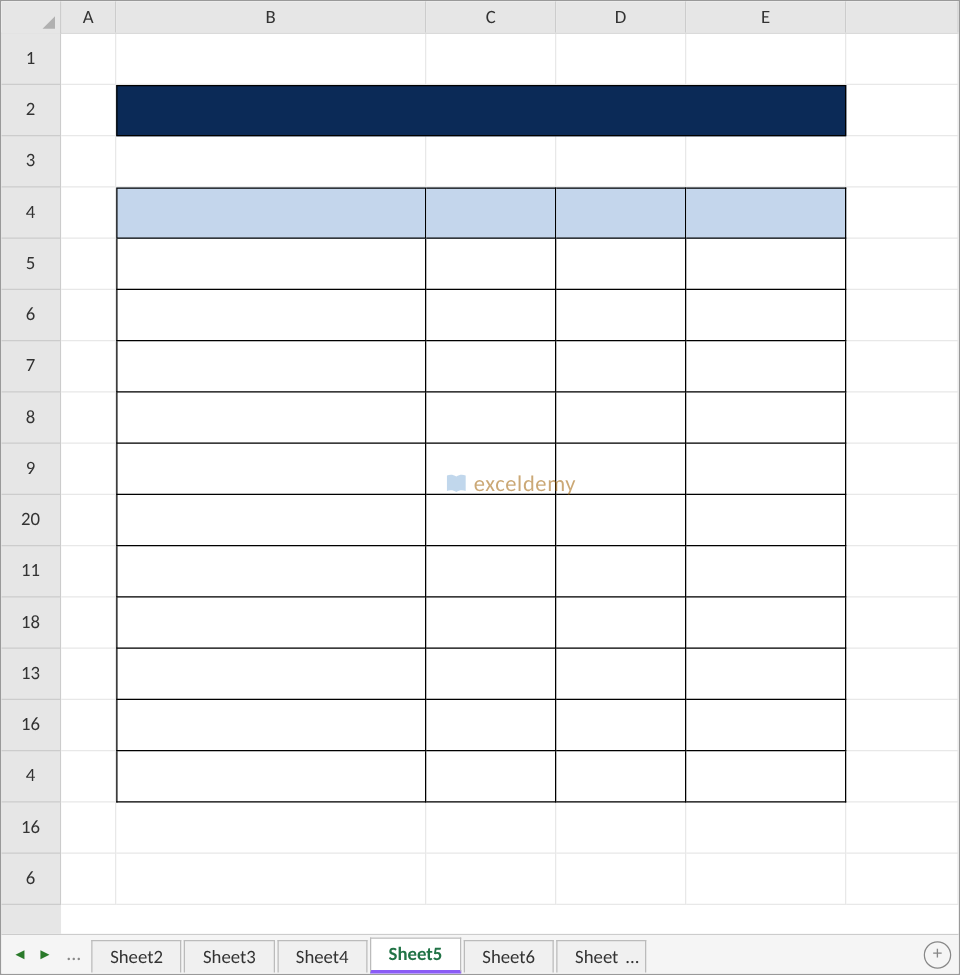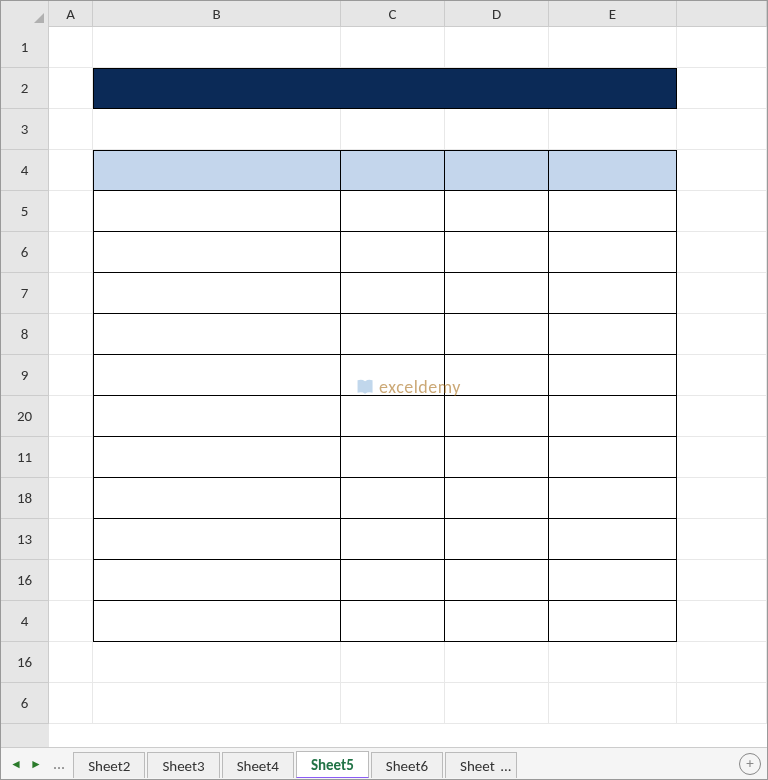--- a/index.html
+++ b/index.html
@@ -164,21 +164,21 @@
   font-size: 15px;
   color: #333;
   cursor: pointer;
   position: relative;
   bottom: -1px;
 }
 .sheet-tab.active {
   background: #fff;
   color: #217346;
   font-weight: 600;
-  border-bottom: 1px solid #8b5cf6;
+  border-bottom: 3px solid #8b5cf6;
 }
 .sheet-tab.overflow {
   padding-right: 4px;
 }
 .add-sheet {
   margin-left: auto;
   width: 22px; height: 22px;
   border: 1.5px solid #888;
   border-radius: 50%;
   display: flex; align-items: center; justify-content: center;

